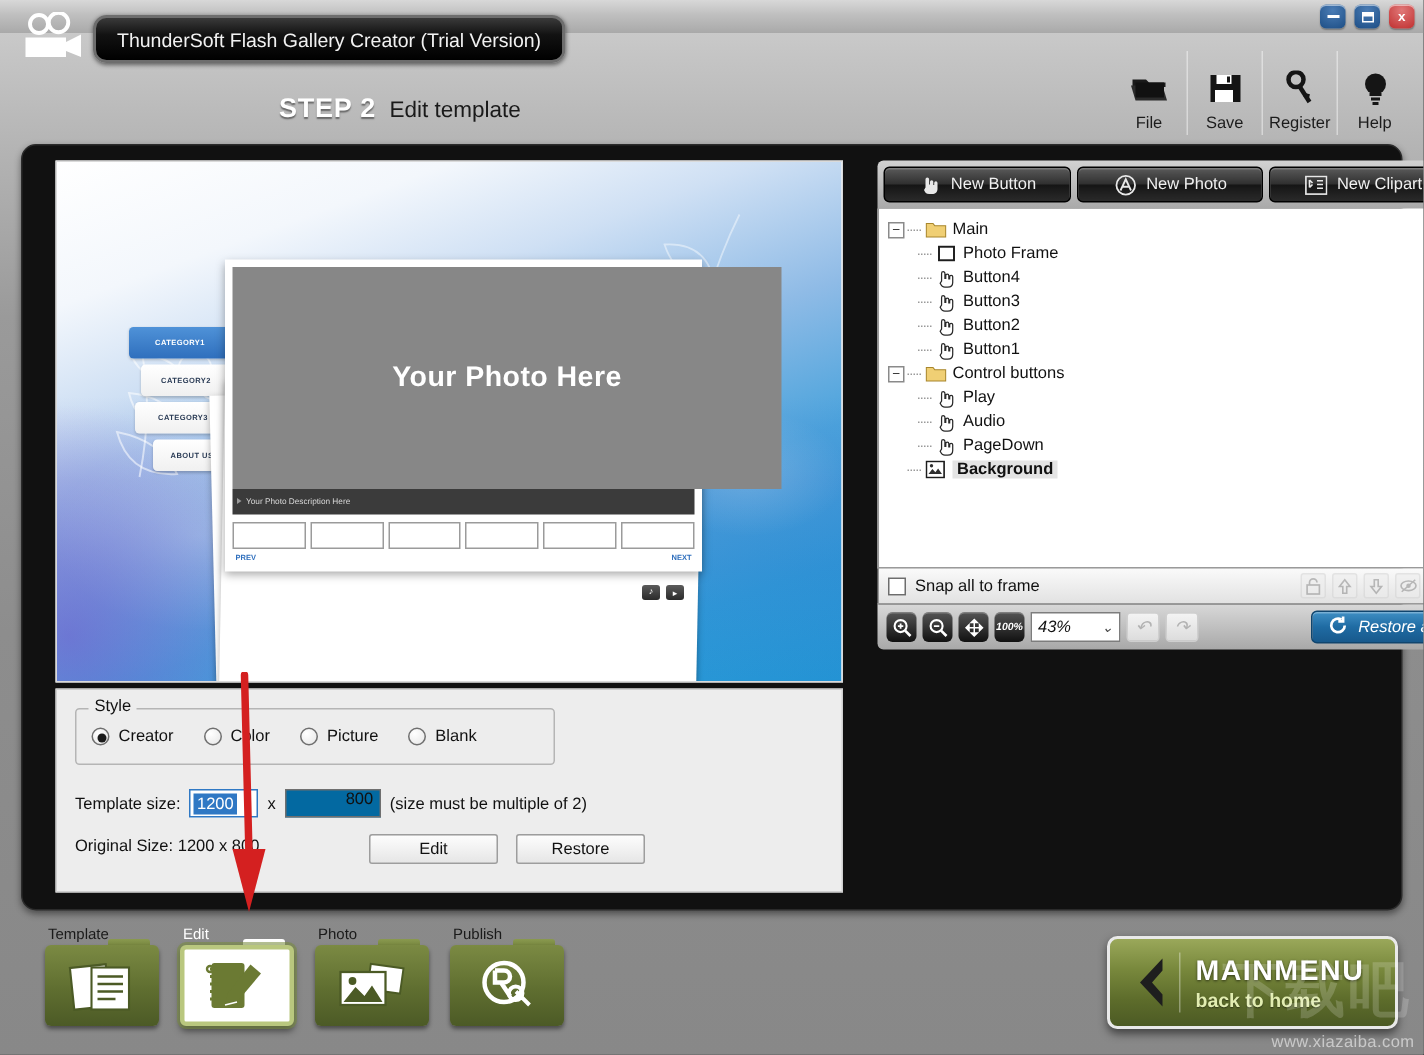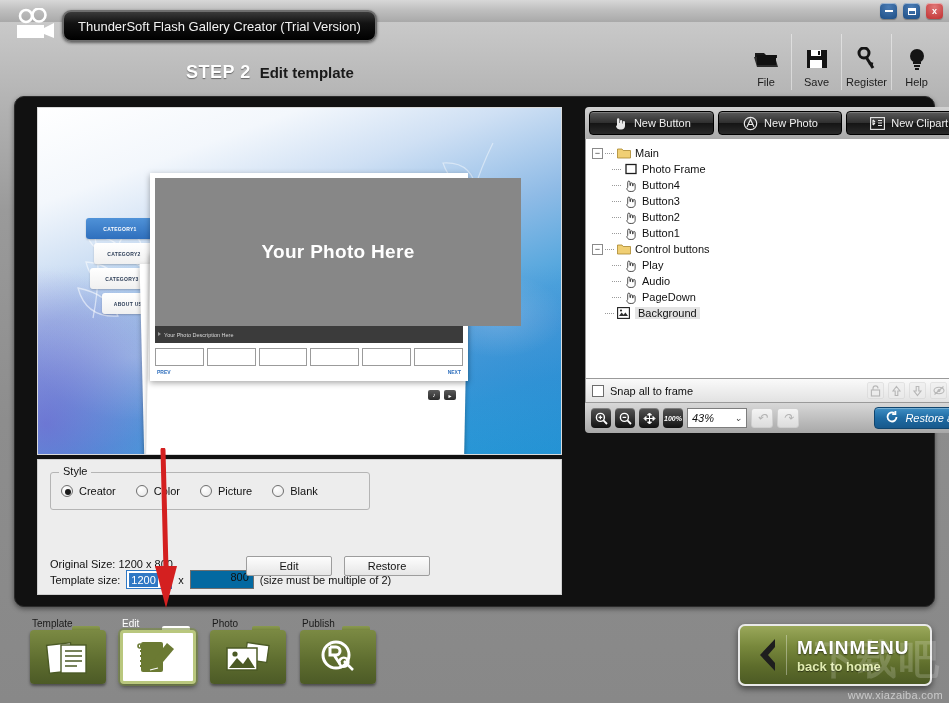--- a/index.html
+++ b/index.html
@@ -34,21 +34,21 @@
     position:absolute; left:62px; top:10px; height:32px;
     padding:0 14px; display:flex; align-items:center;
     background: linear-gradient(180deg,#3a3a3a 0%, #121212 40%, #000 100%);
     border:2px solid #6e6e6e; border-radius:9px;
     color:#f2f2f2; font-size:13px; white-space:nowrap;
     box-shadow: 0 1px 3px rgba(0,0,0,.5);
   }
   .stepline { position:absolute; left:186px; top:62px; display:flex; align-items:baseline; gap:9px; }
   .step-num { color:#ffffff; font-size:18px; font-weight:bold; letter-spacing:.5px;
      text-shadow: 0 1px 1px rgba(0,0,0,.45); }
-  .step-label { color:#1a1a1a; font-size:15px; font-weight:bold; }
+  .step-label { color:#1a1a1a; font-size:15px; font-weight:normal; }
 
   
   .toptools { position:absolute; right:8px; top:34px; display:flex; height:56px; }
   .toptool { width:50px; display:flex; flex-direction:column; align-items:center; justify-content:flex-end;
       border-left:1px solid rgba(255,255,255,.45); position:relative; padding-bottom:2px; }
   .toptool:first-child { border-left:none; }
   .toptool .ticon { height:34px; display:flex; align-items:center; justify-content:center; }
   .toptool .tlabel { font-size:11px; color:#1c1c1c; }
 
   
@@ -157,21 +157,21 @@
      border:1px solid #b5b5b5; border-radius:3px; }
   .fs-legend { position:absolute; left:8px; top:-8px; background:#ededed; padding:0 4px;
      font-size:11px; color:#111; }
   .radio-row { display:flex; align-items:center; height:100%; padding:0 10px; gap:20px; }
   .radio { display:flex; align-items:center; gap:6px; font-size:11px; color:#111; }
   .rmark { width:12px; height:12px; border-radius:50%; border:1px solid #6f6f6f;
      background: radial-gradient(circle at 35% 30%, #fff, #e6e6e6); position:relative; }
   .rmark.on:after { content:""; position:absolute; left:3px; top:3px; width:6px; height:6px;
      border-radius:50%; background:#1a1a1a; }
   .sizerow { position:absolute; left:12px; top:66px; display:flex; align-items:center; gap:6px;
-     font-size:11px; color:#111;margin-top:44px; }
+     font-size:11px; color:#111; }
   .sz-input { width:46px; height:19px; border:1px solid #2f78c4; background:#fff;
      display:flex; align-items:center; font-size:11px; padding-left:2px; }
   .sz-input .sel { background:#2f78c4; color:#fff; padding:1px 2px; }
   .sz-input2 { width:64px; height:19px; border:1px solid #6f6f6f; background:#0369a1;
      display:flex; justify-content:flex-end; font-size:11px; padding-right:4px; color:#111; }
   .origrow { position:absolute; left:12px; top:98px; display:flex; align-items:center;
      font-size:11px; color:#111; }
   .btn-gray { height:20px; width:86px; border:1px solid #9d9d9d; border-radius:2px;
      background: linear-gradient(180deg,#fdfdfd,#e6e6e6); font-size:11px; color:#111;
      display:flex; align-items:center; justify-content:center; }
@@ -502,21 +502,21 @@
 
         <div class="tnode root" style="padding-left:15px;">
           <span class="dots"></span>
           <span class="tico">
             <svg width="13" height="12" viewBox="0 0 13 12">
                 <rect x="0.6" y="0.6" width="11.8" height="10.8" fill="#fff" stroke="#1d1d1d" stroke-width="1.1"></rect>
                 <path d="M2 9 l2.6 -3.4 l2 2.2 l1.8 -2.4 L11 9z" fill="#2f2f2f"></path>
                 <circle cx="4" cy="3.5" r="1.1" fill="#2f2f2f"></circle>
               </svg>
           </span>
-          <span class="sel-bg" style="padding:0 3px;">Background</span>
+          <span class="sel-bg" style="padding:0 3px;font-weight:bold;">Background</span>
         </div>
       </div>
 
       <div class="snaprow">
         <span class="snapbox"></span>
         <span class="snaplabel">Snap all to frame</span>
         <span class="rtools">
           <span class="rtool">
             <svg width="11" height="12" viewBox="0 0 11 12">
                 <path d="M3 5 V3.4 a2.5 2.5 0 015 0" fill="none" stroke="#8a8a8a" stroke-width="1.1"></path>

